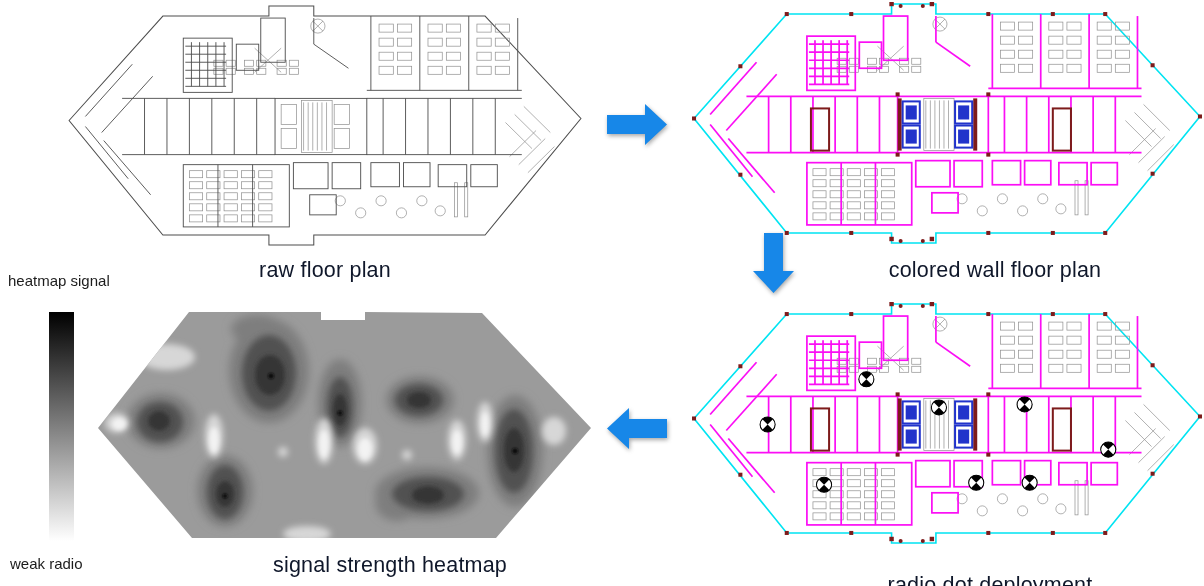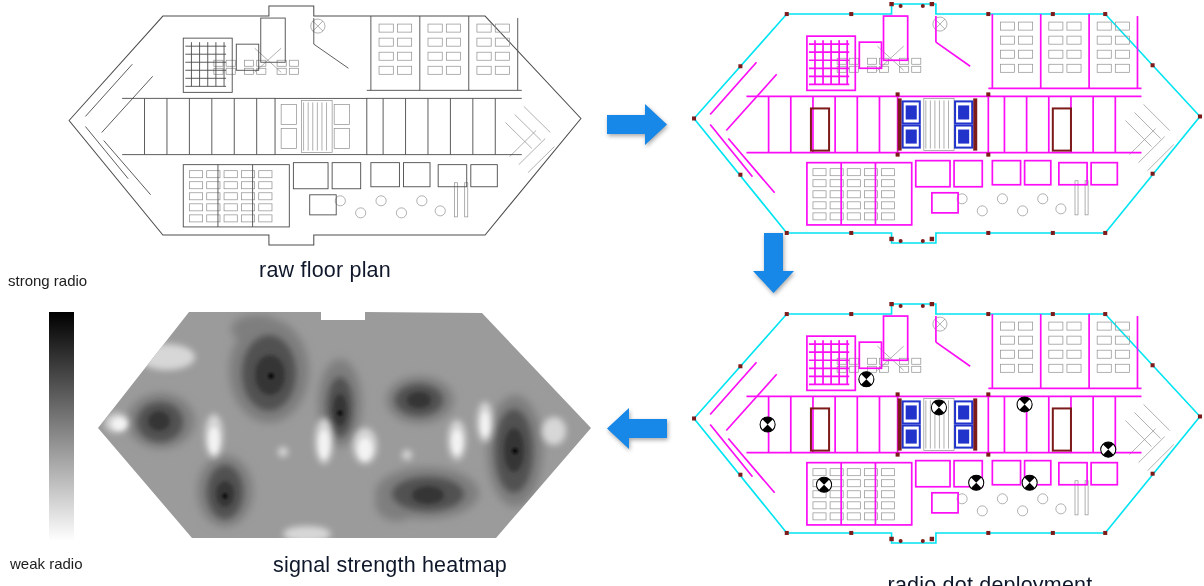--- a/index.html
+++ b/index.html
@@ -689,30 +689,31 @@
           <ellipse cx="227" cy="141" rx="5" ry="14"></ellipse>
           <ellipse cx="268" cy="146" rx="7" ry="11"></ellipse>
           <ellipse cx="360" cy="139" rx="5" ry="12"></ellipse>
           <ellipse cx="388" cy="121" rx="4" ry="12"></ellipse>
           <ellipse cx="22" cy="121" rx="7" ry="6"></ellipse>
         </g>
       </g>
     </svg>
 
   <div class="lbl lbl-raw">raw floor plan</div>
+  <div class="lbl lbl-colored">colored wall floor plan</div>
   <div class="lbl lbl-radio">radio dot deployment</div>
   <div class="lbl lbl-heat">signal strength heatmap</div>
 
   <svg class="arrow a-right" viewBox="0 0 62 45">
     <polygon class="arrow-shape" points="0,13 38,13 38,2 60,22.5 38,43 38,32 0,32" fill="#1787e8"></polygon>
   </svg>
   <svg class="arrow a-down" viewBox="0 0 45 62">
     <polygon class="arrow-shape" points="13,0 32,0 32,38 43,38 22.5,60 2,38 13,38" fill="#1787e8"></polygon>
   </svg>
   <svg class="arrow a-left" viewBox="0 0 62 45">
     <polygon class="arrow-shape" points="62,13 24,13 24,2 2,22.5 24,43 24,32 62,32" fill="#1787e8"></polygon>
   </svg>
 
-  <div class="legend-txt legend-strong">strong radio</div>
+  <div class="legend-txt legend-strong">heatmap signal</div>
   <div class="legend-bar"></div>
   <div class="legend-txt legend-weak">weak radio</div>
 
 </div>
 
 </body></html>

